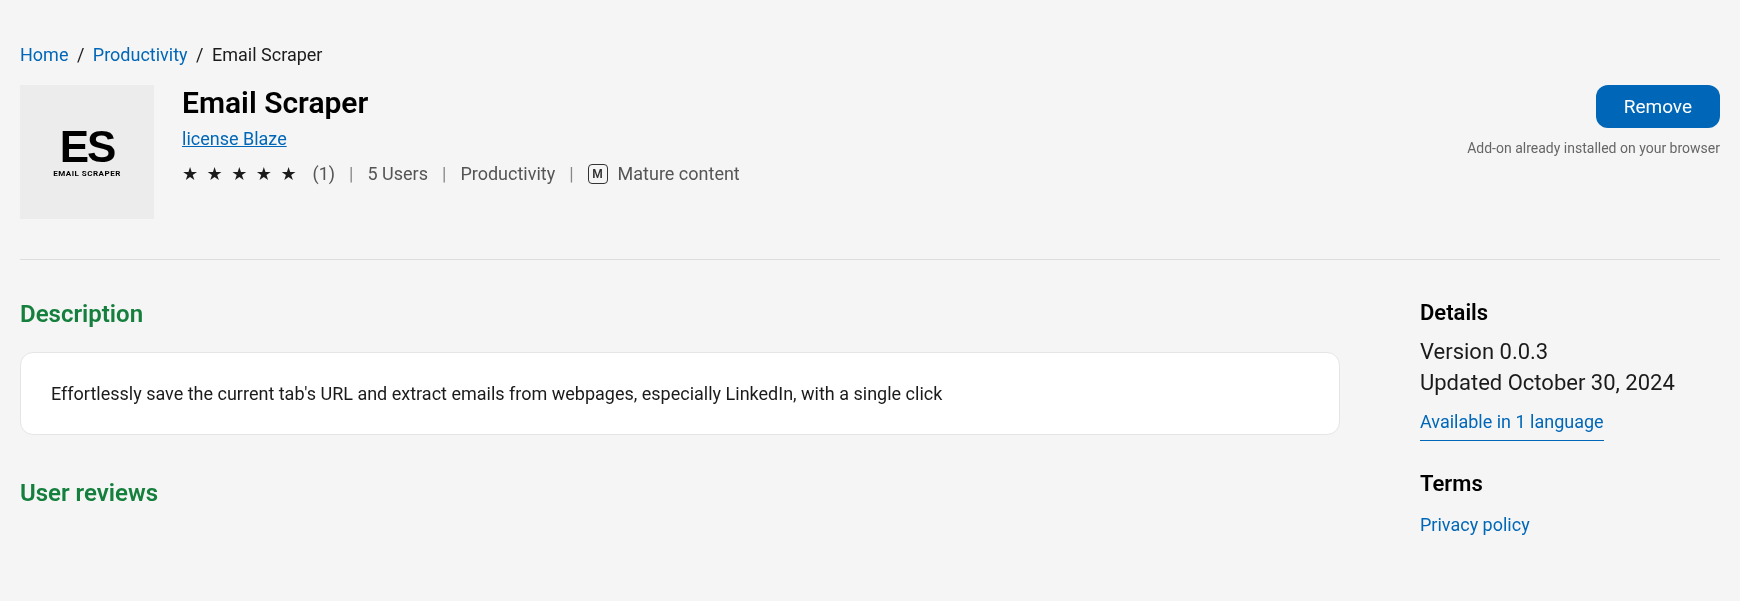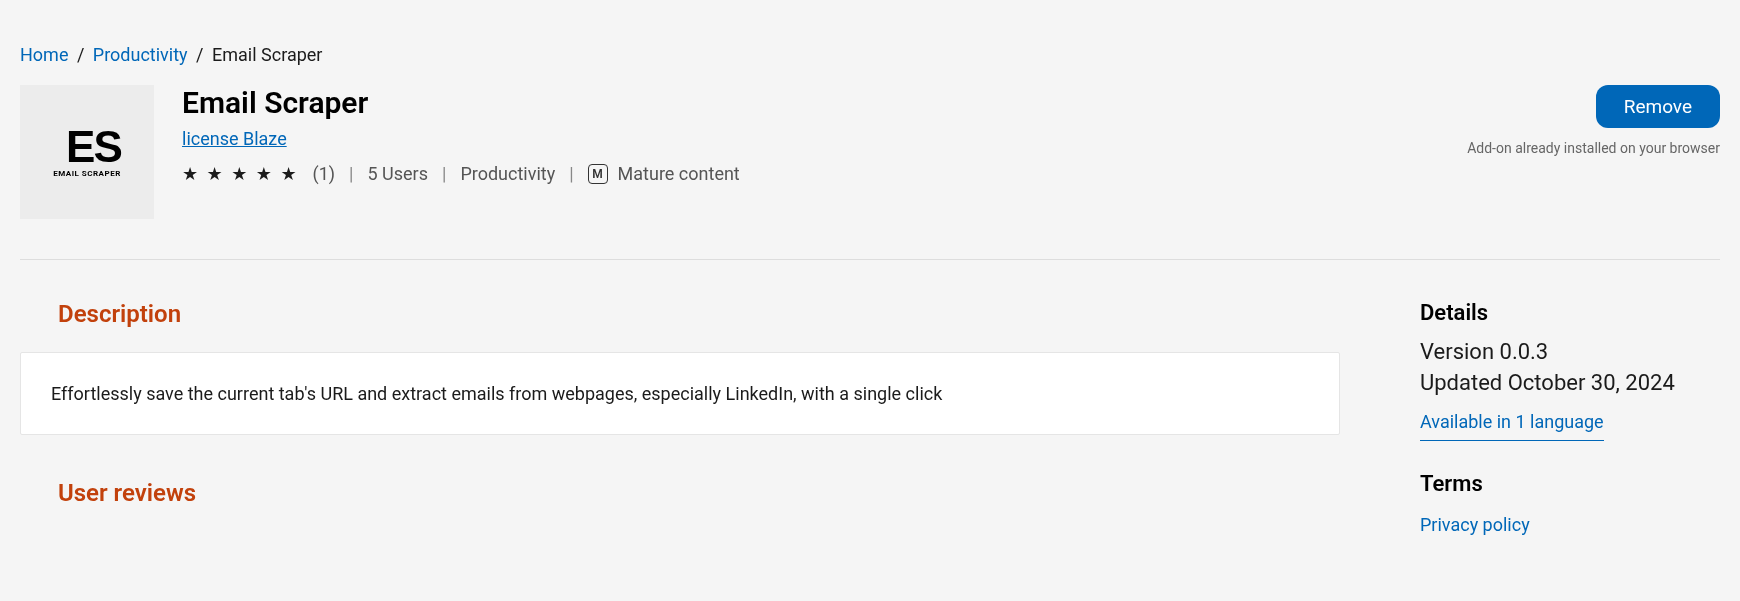--- a/index.html
+++ b/index.html
@@ -32,21 +32,21 @@
       height: 134px;
       background: #ececec;
       display: flex;
       align-items: center;
       justify-content: center;
       flex-shrink: 0;
     }
     .ext-icon .es-mark {
       display: flex;
       flex-direction: column;
-      align-items: flex-end;
+      align-items: center;
     }
     .ext-icon .es-letters {
       font-size: 44px;
       font-weight: 800;
       letter-spacing: -2px;
       color: #000;
       line-height: 0.95;
       font-family: Arial, sans-serif;
       position: relative;
     }
@@ -128,28 +128,27 @@
     .body-row {
       display: flex;
       gap: 80px;
       align-items: flex-start;
     }
     .main-col { flex: 1; min-width: 0; }
     .side-col { width: 300px; flex-shrink: 0; }
     .section-heading {
       font-size: 24px;
       font-weight: 600;
-      color: #c2410c;
+      color: #15803d;
       margin-bottom: 24px;
-      margin-left: 38px;
     }
     .desc-card {
       background: #fff;
       border: 1px solid #e5e5e5;
-      border-radius: 2px;
+      border-radius: 13px;
       padding: 30px 30px;
       font-size: 18px;
       color: #1b1b1b;
       margin-bottom: 44px;
     }
     .side-heading {
       font-size: 22px;
       font-weight: 600;
       color: #000;
       margin-bottom: 14px;

